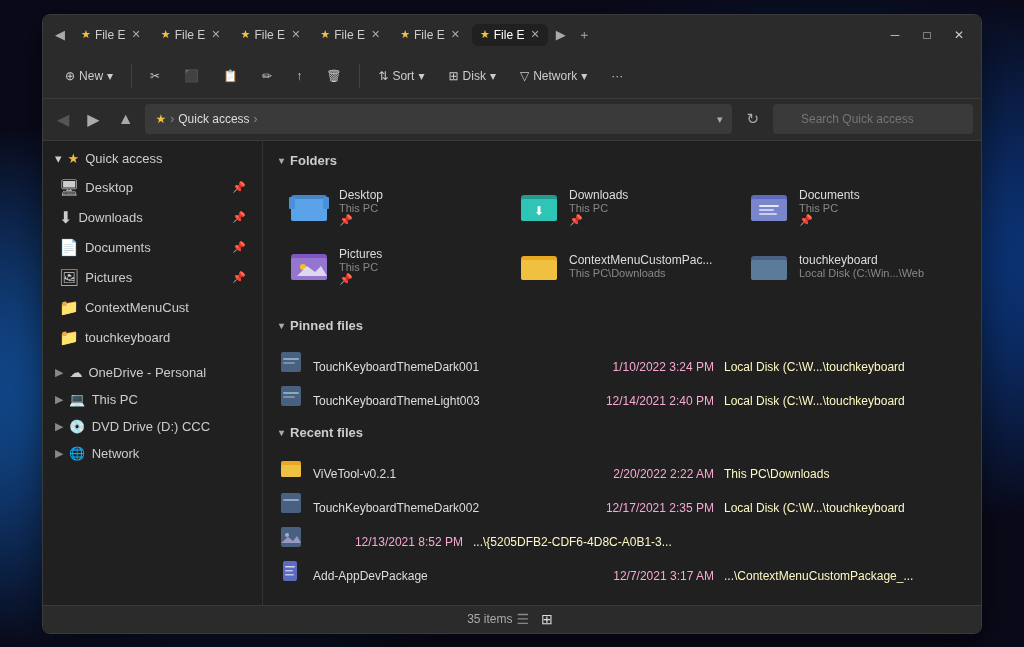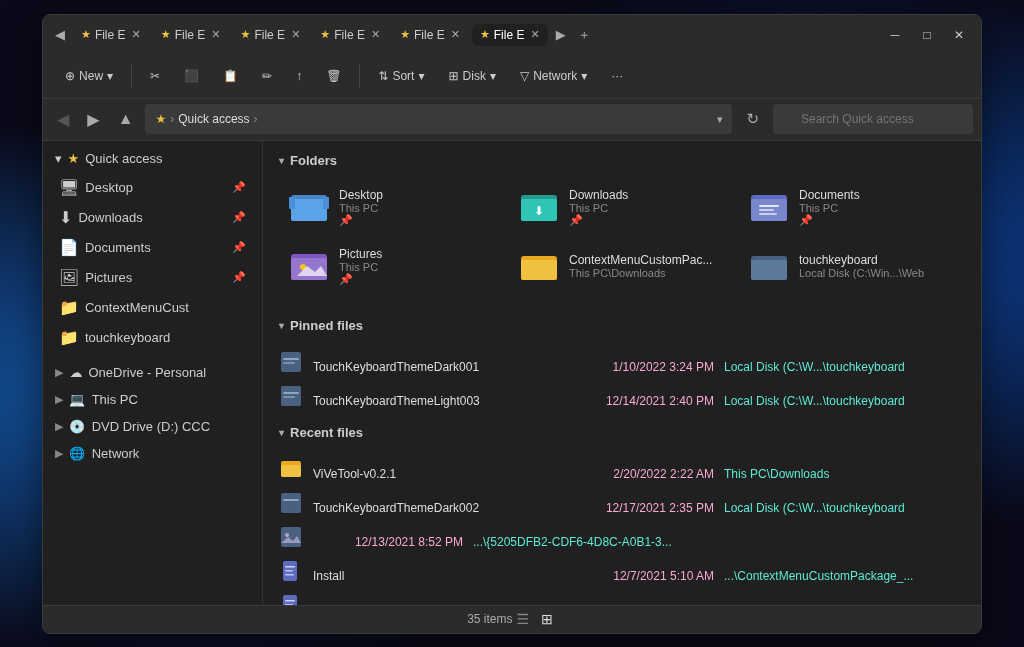--- a/index.html
+++ b/index.html
@@ -288,21 +288,21 @@
       display: flex;
       align-items: flex-end;
       padding: 5px 16px;
       gap: 10px;
       cursor: pointer;
       font-size: 12px;
     }
     .file-icon { width: 24px; height: 24px; flex-shrink: 0; }
     .file-name { flex: 1; color: #ddd; min-width: 0; white-space: nowrap; overflow: hidden; text-overflow: ellipsis; }
     .file-date { color: #f9a8d4; width: 150px; flex-shrink: 0; text-align: right; }
-    .file-location { color: #5eead4; flex: 1; min-width: 0; white-space: nowrap; overflow: hidden; text-overflow: ellipsis; }
+    .file-location { color: #fef9c3; flex: 1; min-width: 0; white-space: nowrap; overflow: hidden; text-overflow: ellipsis; }
     
     .status-bar {
       height: 28px;
       background: #2b2b2b;
       border-top: 1px solid #3a3a3a;
       display: flex;
       align-items: center;
       padding: 0 12px;
       font-size: 12px;
       color: #aaa;
@@ -652,33 +652,20 @@
         </div>
         <div class="file-row">
           <div class="file-icon">
             <svg width="24" height="24" viewBox="0 0 24 24">
               <rect x="4" y="2" width="14" height="20" rx="2" fill="#5c6bc0"></rect>
               <rect x="6" y="7" width="10" height="1.5" rx="0.75" fill="white" opacity="0.7"></rect>
               <rect x="6" y="11" width="8" height="1.5" rx="0.75" fill="white" opacity="0.6"></rect>
               <rect x="6" y="15" width="9" height="1.5" rx="0.75" fill="white" opacity="0.6"></rect>
             </svg>
           </div>
-          <span class="file-name">Install</span>
-          <span class="file-date">12/7/2021 5:10 AM</span>
-          <span class="file-location">...\ContextMenuCustomPackage_...</span>
-        </div>
-        <div class="file-row">
-          <div class="file-icon">
-            <svg width="24" height="24" viewBox="0 0 24 24">
-              <rect x="4" y="2" width="14" height="20" rx="2" fill="#5c6bc0"></rect>
-              <rect x="6" y="7" width="10" height="1.5" rx="0.75" fill="white" opacity="0.7"></rect>
-              <rect x="6" y="11" width="8" height="1.5" rx="0.75" fill="white" opacity="0.6"></rect>
-              <rect x="6" y="15" width="9" height="1.5" rx="0.75" fill="white" opacity="0.6"></rect>
-            </svg>
-          </div>
           <span class="file-name">Add-AppDevPackage</span>
           <span class="file-date">12/7/2021 3:17 AM</span>
           <span class="file-location">...\ContextMenuCustomPackage_...</span>
         </div>
       </div>
     </div>
   </div>
 
   <div class="status-bar">
     <span>35 items</span>

